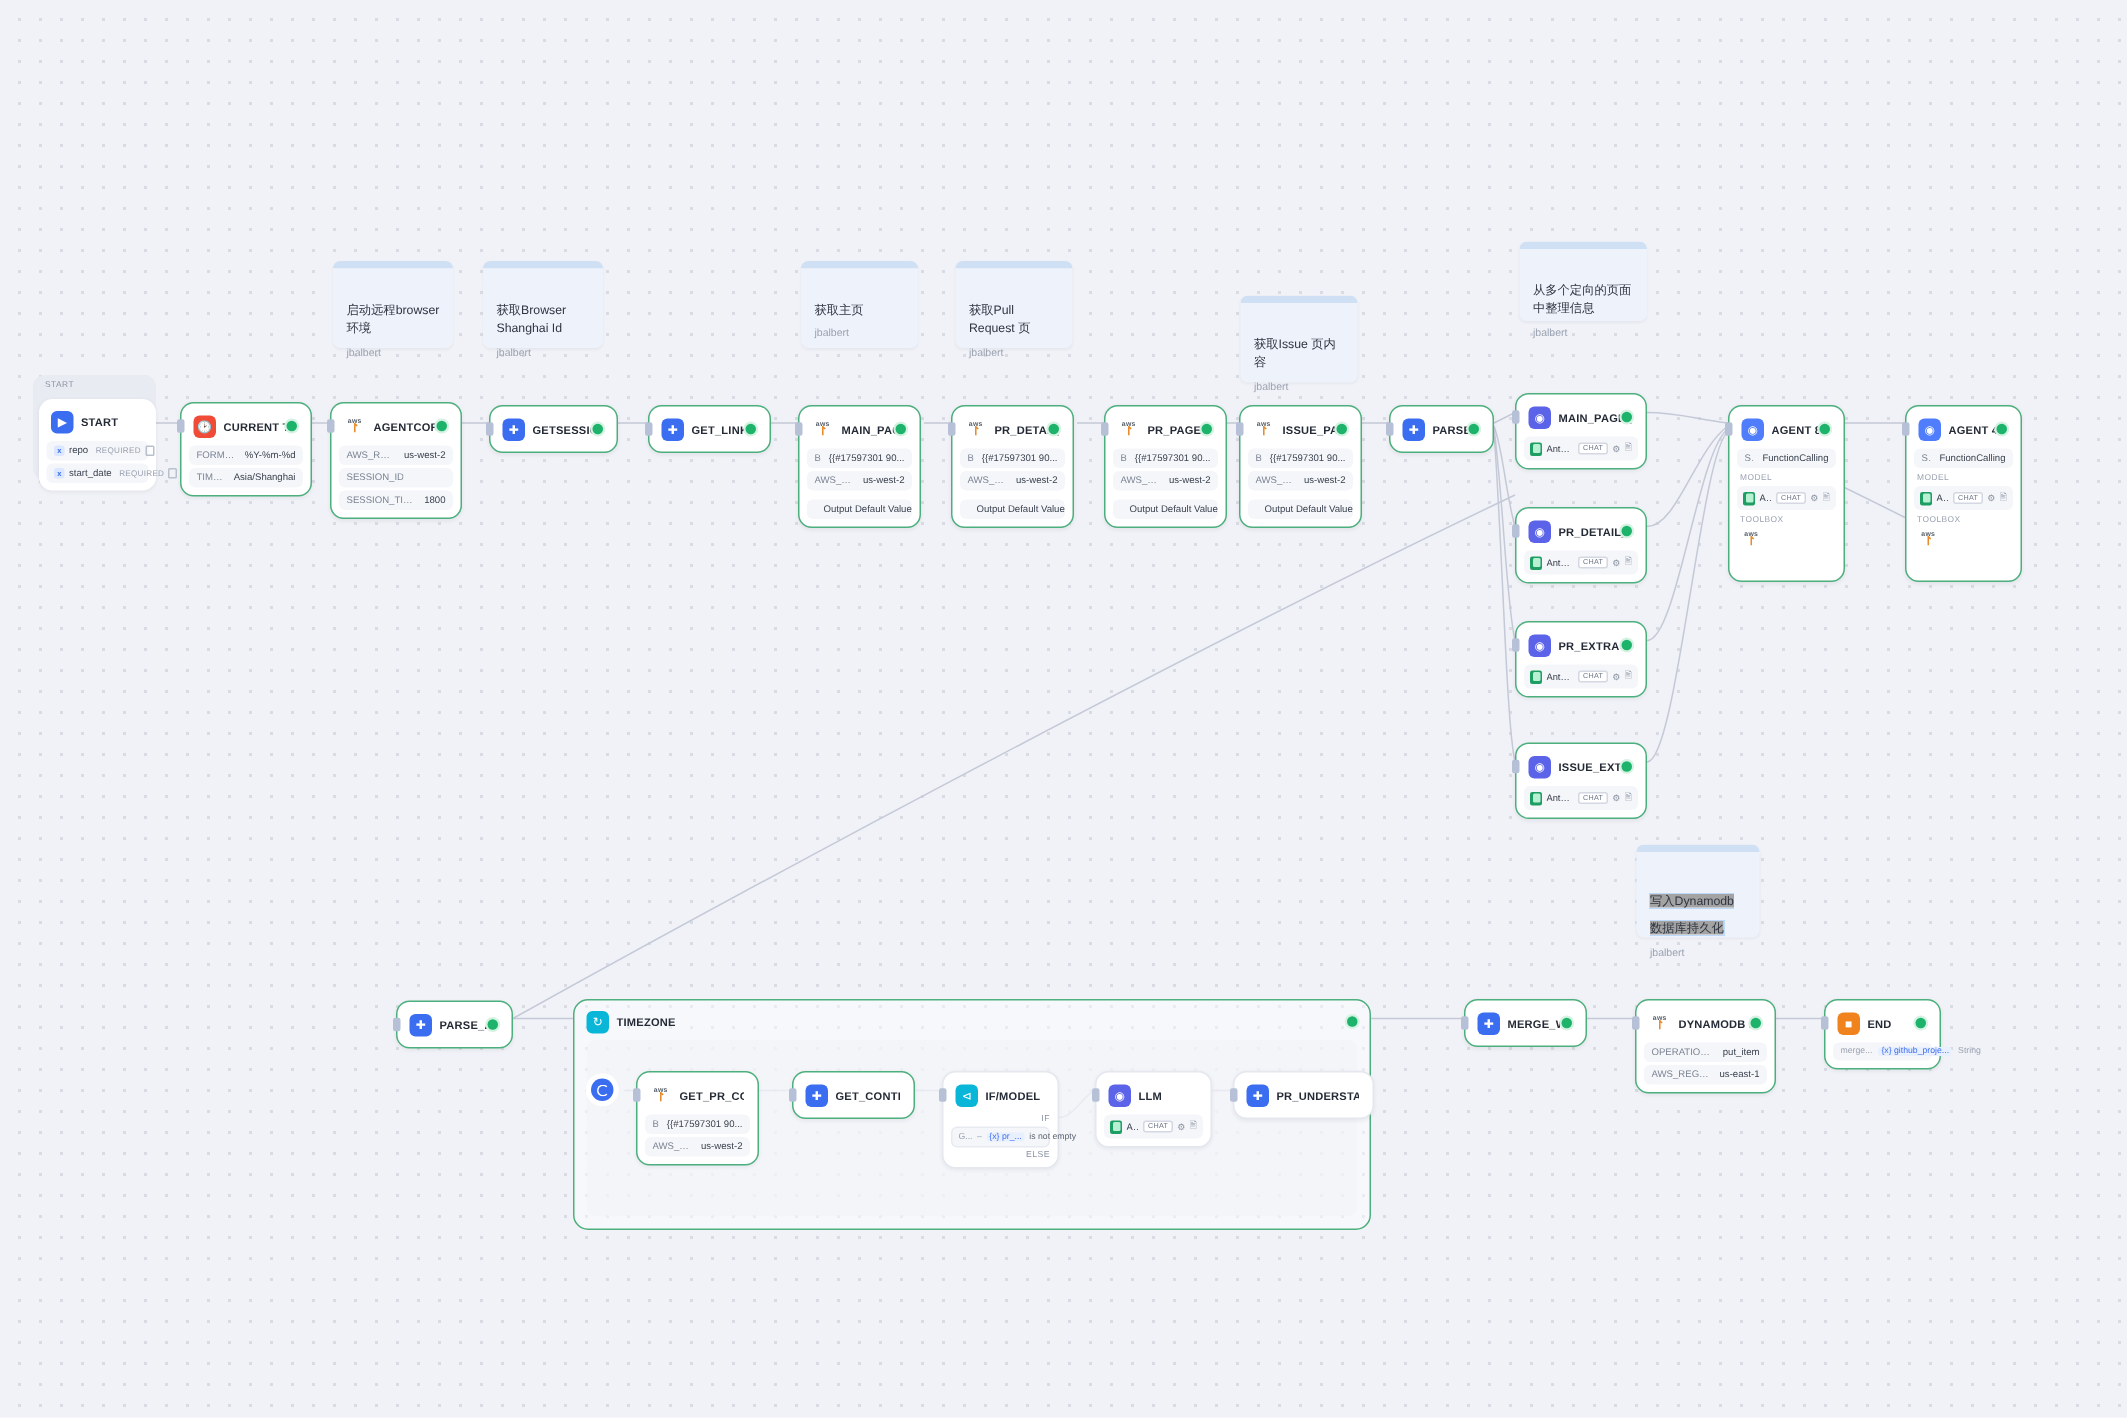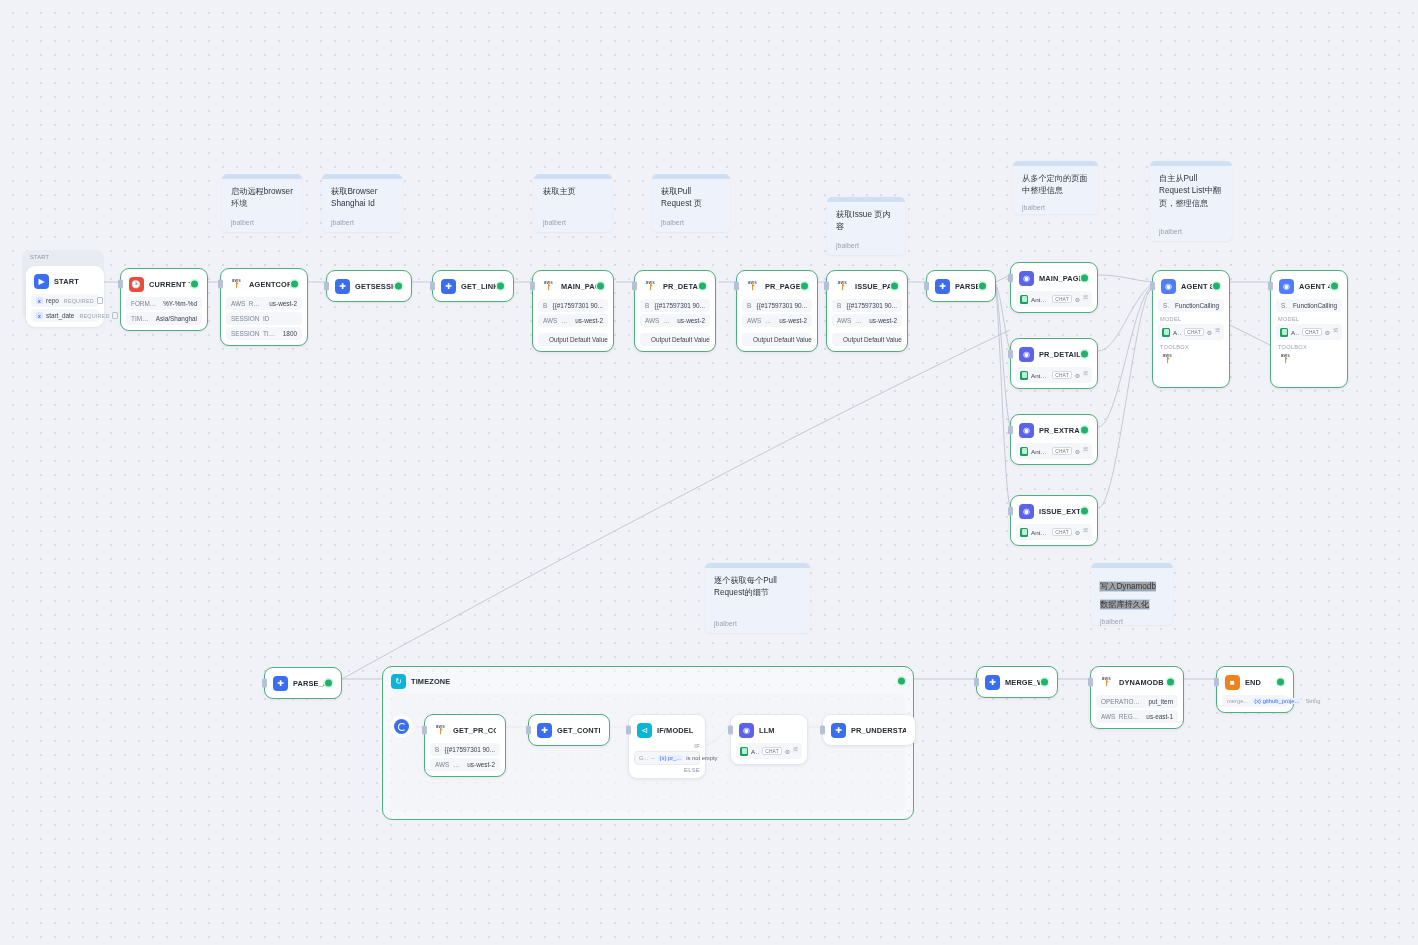--- a/index.html
+++ b/index.html
@@ -17,21 +17,21 @@
     background-position: 6px 6px;
   }
   #edges { position: absolute; left:0; top:0; width:1418px; height:945px; pointer-events:none; z-index:1; }
 
   
   .note {
     position: absolute; z-index: 2;
     background: #eef3fb;
     border-radius: 5px;
     border-top: 5px solid #cfe0f5;
-    padding: 7px 9px 6px 9px;
+    padding: 22px 9px 6px 9px;
     display: flex; flex-direction: column; justify-content: space-between;
     box-shadow: 0 1px 2px rgba(30,40,70,.05);
   }
   .note .note-text {
     font-size: 8.2px; color: #2e3440; line-height: 1.5;
     word-break: break-word;
   }
   .note.sel .note-text { background:#a3a3a3; display:inline; box-shadow:0 0 0 1px #bcd9fb; }
   .note .note-author { font-size: 7px; color: #9aa2b1; margin-top: 6px; }
 
@@ -188,38 +188,30 @@
     <div class="note-author">jbalbert</div>
   </div>
   <div class="note" style="left:322px;top:174px;width:80px;height:58px;">
     <div class="note-text">获取Browser Shanghai Id</div>
     <div class="note-author">jbalbert</div>
   </div>
   <div class="note" style="left:534px;top:174px;width:78px;height:58px;">
     <div class="note-text">获取主页</div>
     <div class="note-author">jbalbert</div>
   </div>
-  <div class="note" style="left:652px;top:174px;width:78px;height:58px;">
+  <div class="note" style="left:637px;top:174px;width:78px;height:58px;">
     <div class="note-text">获取Pull Request 页</div>
     <div class="note-author">jbalbert</div>
   </div>
   <div class="note" style="left:827px;top:169px;width:78px;height:58px;margin-top:28px;">
     <div class="note-text">获取Issue 页内容</div>
     <div class="note-author">jbalbert</div>
   </div>
   <div class="note" style="left:1013px;top:161px;width:85px;height:53px;">
     <div class="note-text">从多个定向的页面中整理信息</div>
-    <div class="note-author">jbalbert</div>
-  </div>
-  <div class="note" style="left:1150px;top:161px;width:82px;height:80px;">
-    <div class="note-text">自主从Pull Request List中翻页，整理信息</div>
-    <div class="note-author">jbalbert</div>
-  </div>
-  <div class="note" style="left:705px;top:563px;width:105px;height:70px;">
-    <div class="note-text">逐个获取每个Pull Request的细节</div>
     <div class="note-author">jbalbert</div>
   </div>
   <div class="note sel" style="left:1091px;top:563px;width:82px;height:62px;">
     <div><span class="note-text">写入Dynamodb 数据库持久化</span></div>
     <div class="note-author">jbalbert</div>
   </div>
 
   <div class="start-cap" style="left:22px;top:250px;width:82px;height:70px;">
     <div class="cap-t">START</div>
   </div>

